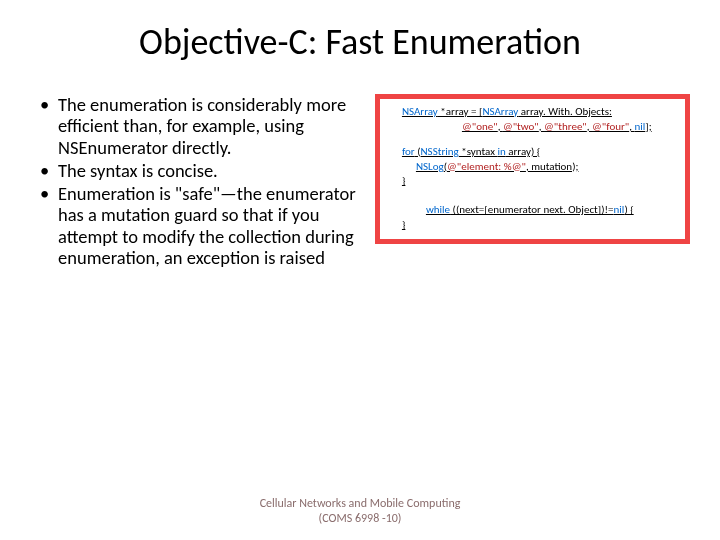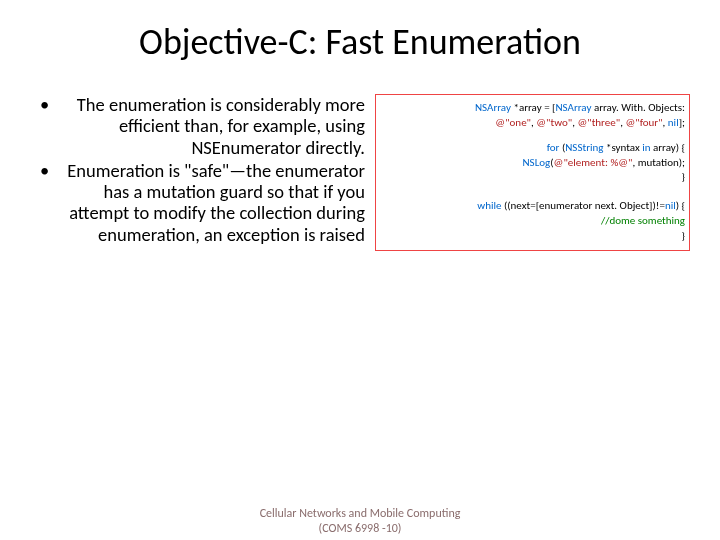--- a/index.html
+++ b/index.html
@@ -15,21 +15,20 @@
   .title {
     text-align: center;
     font-size: 36px;
     font-weight: 400;
     padding-top: 20px;
     padding-bottom: 20px;
   }
   .content {
     display: flex;
     padding: 10px 30px 0 40px;
-    text-align: right;
   }
   .left {
     width: 330px;
     font-size: 18.5px;
     line-height: 1.15;
   }
   .left ul {
     list-style: none;
   }
   .left li {
@@ -41,62 +40,63 @@
     content: "•";
     position: absolute;
     left: 0;
     top: 0;
   }
   .right {
     width: 320px;
     margin-left: 10px;
   }
   .codebox {
-    border: 1px solid #ef4444;
-    padding: 6px 4px;
+    border: 5px solid #ef4444;
+    padding: 6px 22px;
     font-size: 11px;
     line-height: 1.35;
     font-family: Calibri, Arial, sans-serif;
+    text-decoration: underline;
   }
   .kw { color: #0066cc; }
   .str { color: #b22222; }
   .cmt { color: #008000; }
   .footer {
     position: absolute;
-    bottom: 4px;
+    bottom: 14px;
     width: 100%;
     text-align: center;
     font-size: 12px;
     color: #8a6d6d;
     line-height: 1.25;
   }
 </style>
 </head>
 <body>
 
 <div class="title">Objective-C: Fast Enumeration</div>
 
 <div class="content">
   <div class="left">
     <ul>
       <li>The enumeration is considerably more efficient than, for example, using NSEnumerator directly.</li>
+      <li>The syntax is concise.</li>
       <li>Enumeration is "safe"—the enumerator has a mutation guard so that if you attempt to modify the collection during enumeration, an exception is raised</li>
     </ul>
   </div>
   <div class="right">
     <div class="codebox">
       <div><span class="kw">NSArray</span><span> *array = [</span><span class="kw">NSArray</span><span> array. With. Objects:</span></div>
       <div style="padding-left:60px;"><span class="str">@"one"</span><span>, </span><span class="str">@"two"</span><span>, </span><span class="str">@"three"</span><span>, </span><span class="str">@"four"</span><span>, </span><span class="kw">nil</span><span>];</span></div>
       <div style="height:10px;"></div>
       <div><span class="kw">for</span><span> (</span><span class="kw">NSString</span><span> *syntax </span><span class="kw">in</span><span> array) {</span></div>
       <div style="padding-left:14px;"><span class="kw">NSLog</span><span>(</span><span class="str">@"element: %@"</span><span>, mutation);</span></div>
       <div>}</div>
       <div style="height:14px;"></div>
       <div style="padding-left:24px;"><span class="kw">while</span><span> ((next=[enumerator next. Object])!=</span><span class="kw">nil</span><span>) {</span></div>
-      <div style="padding-left:38px;"><span class="cmt">//dome something</span></div>
       <div>}</div>
     </div>
   </div>
 </div>
 
 <div class="footer">
   <div>Cellular Networks and Mobile Computing</div>
   <div>(COMS 6998 -10)</div>
 </div>
 

